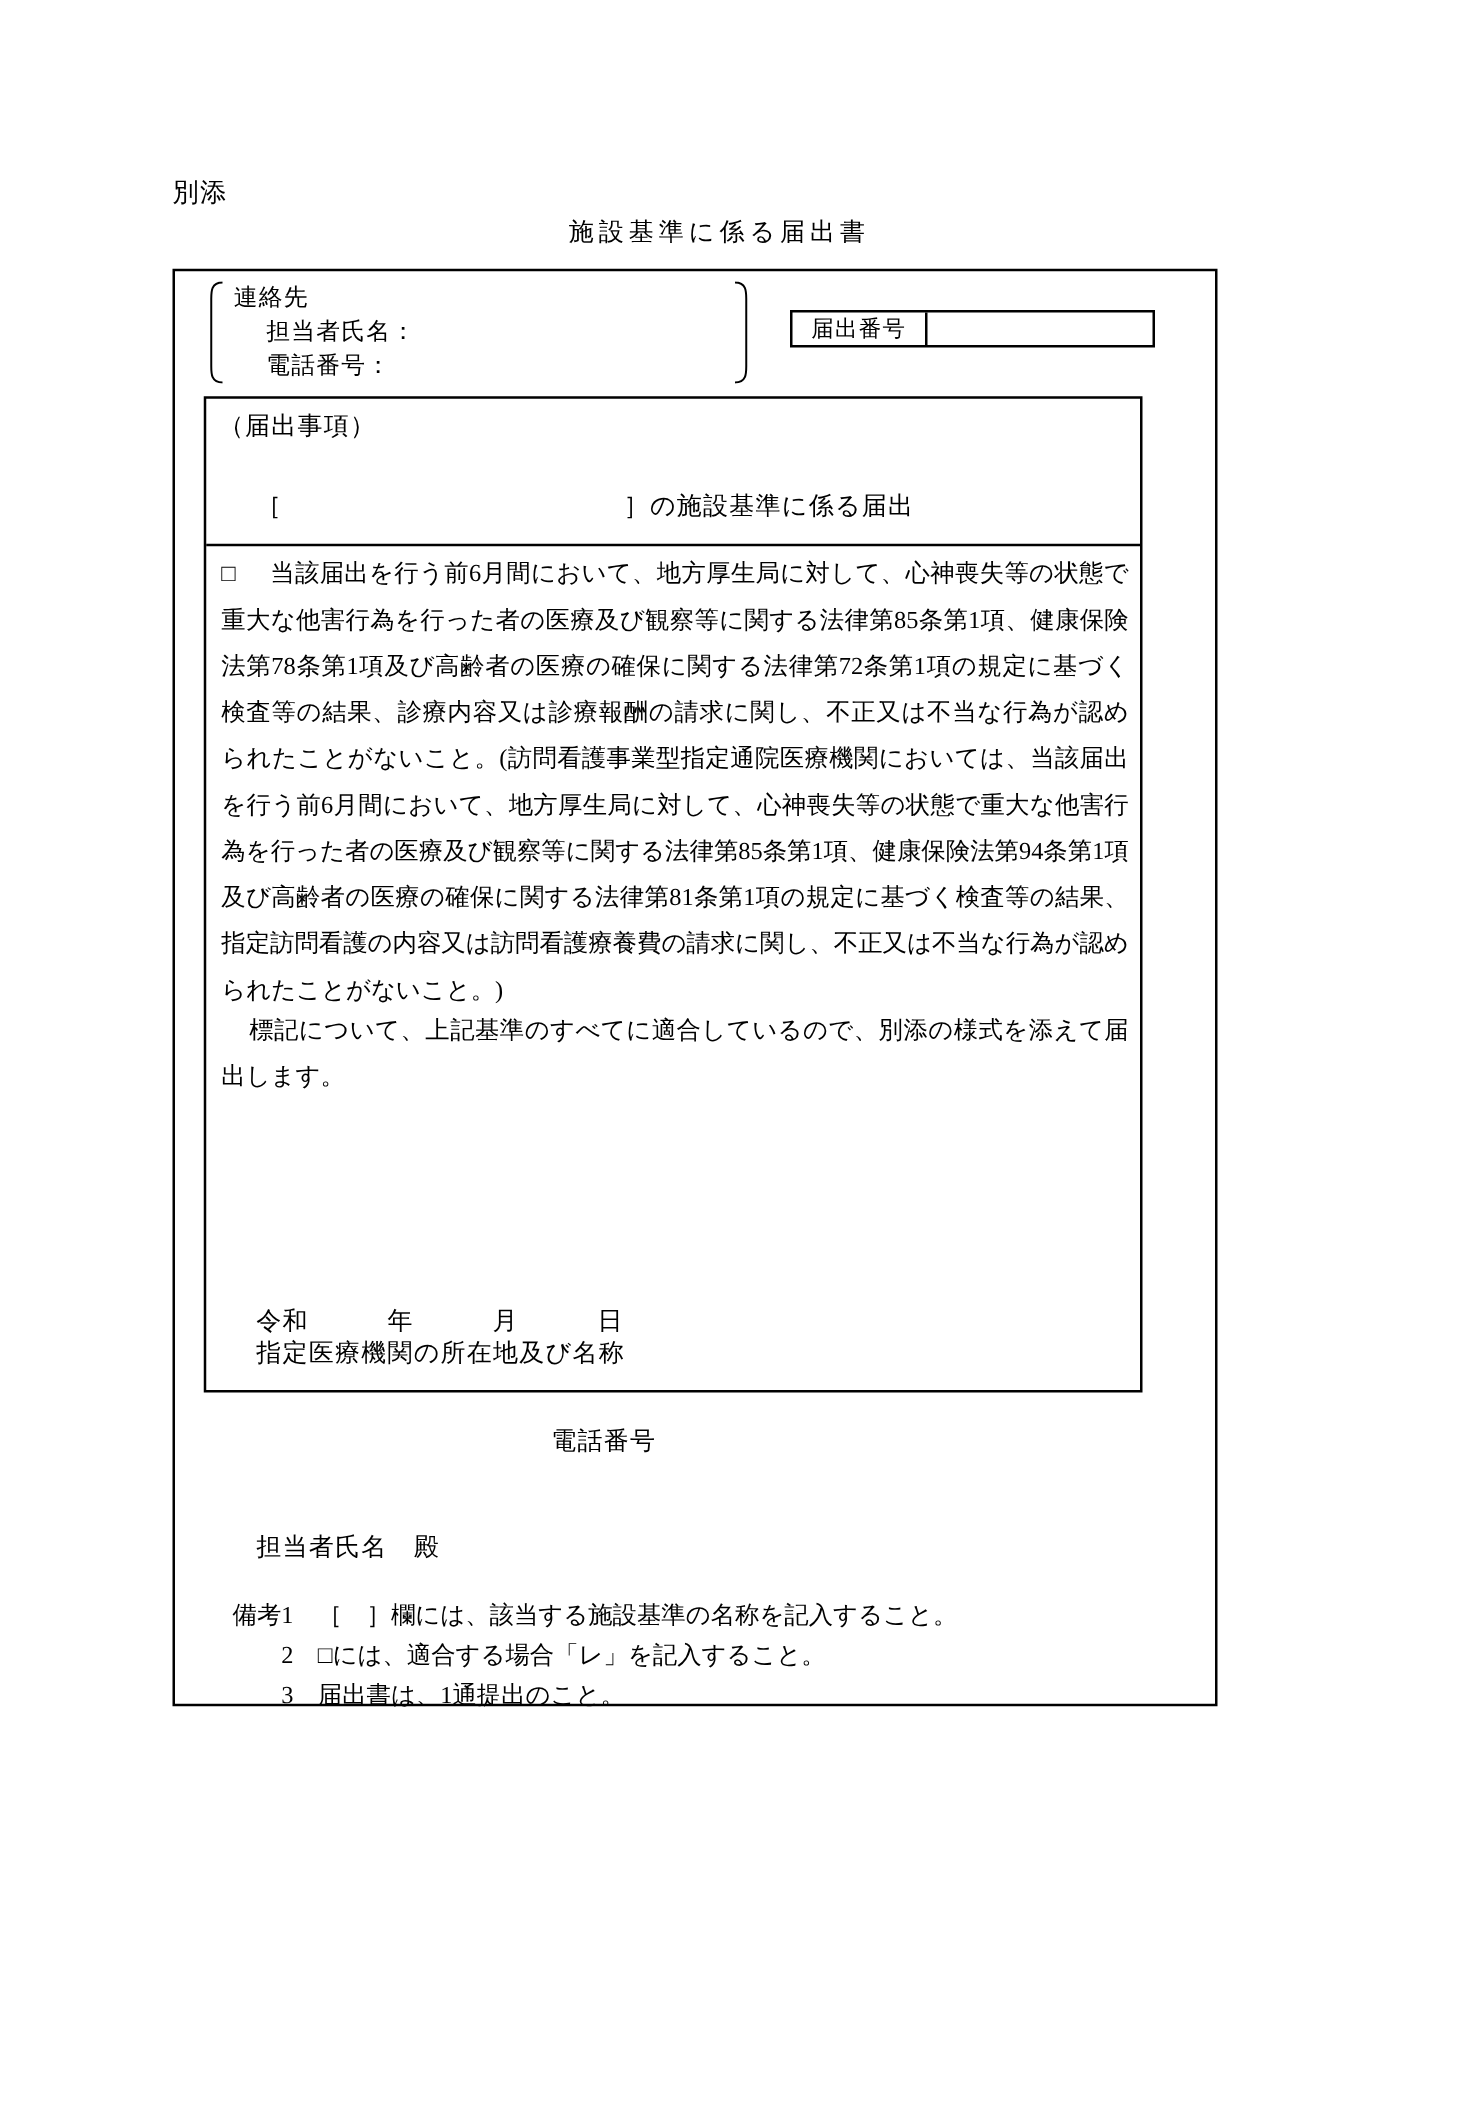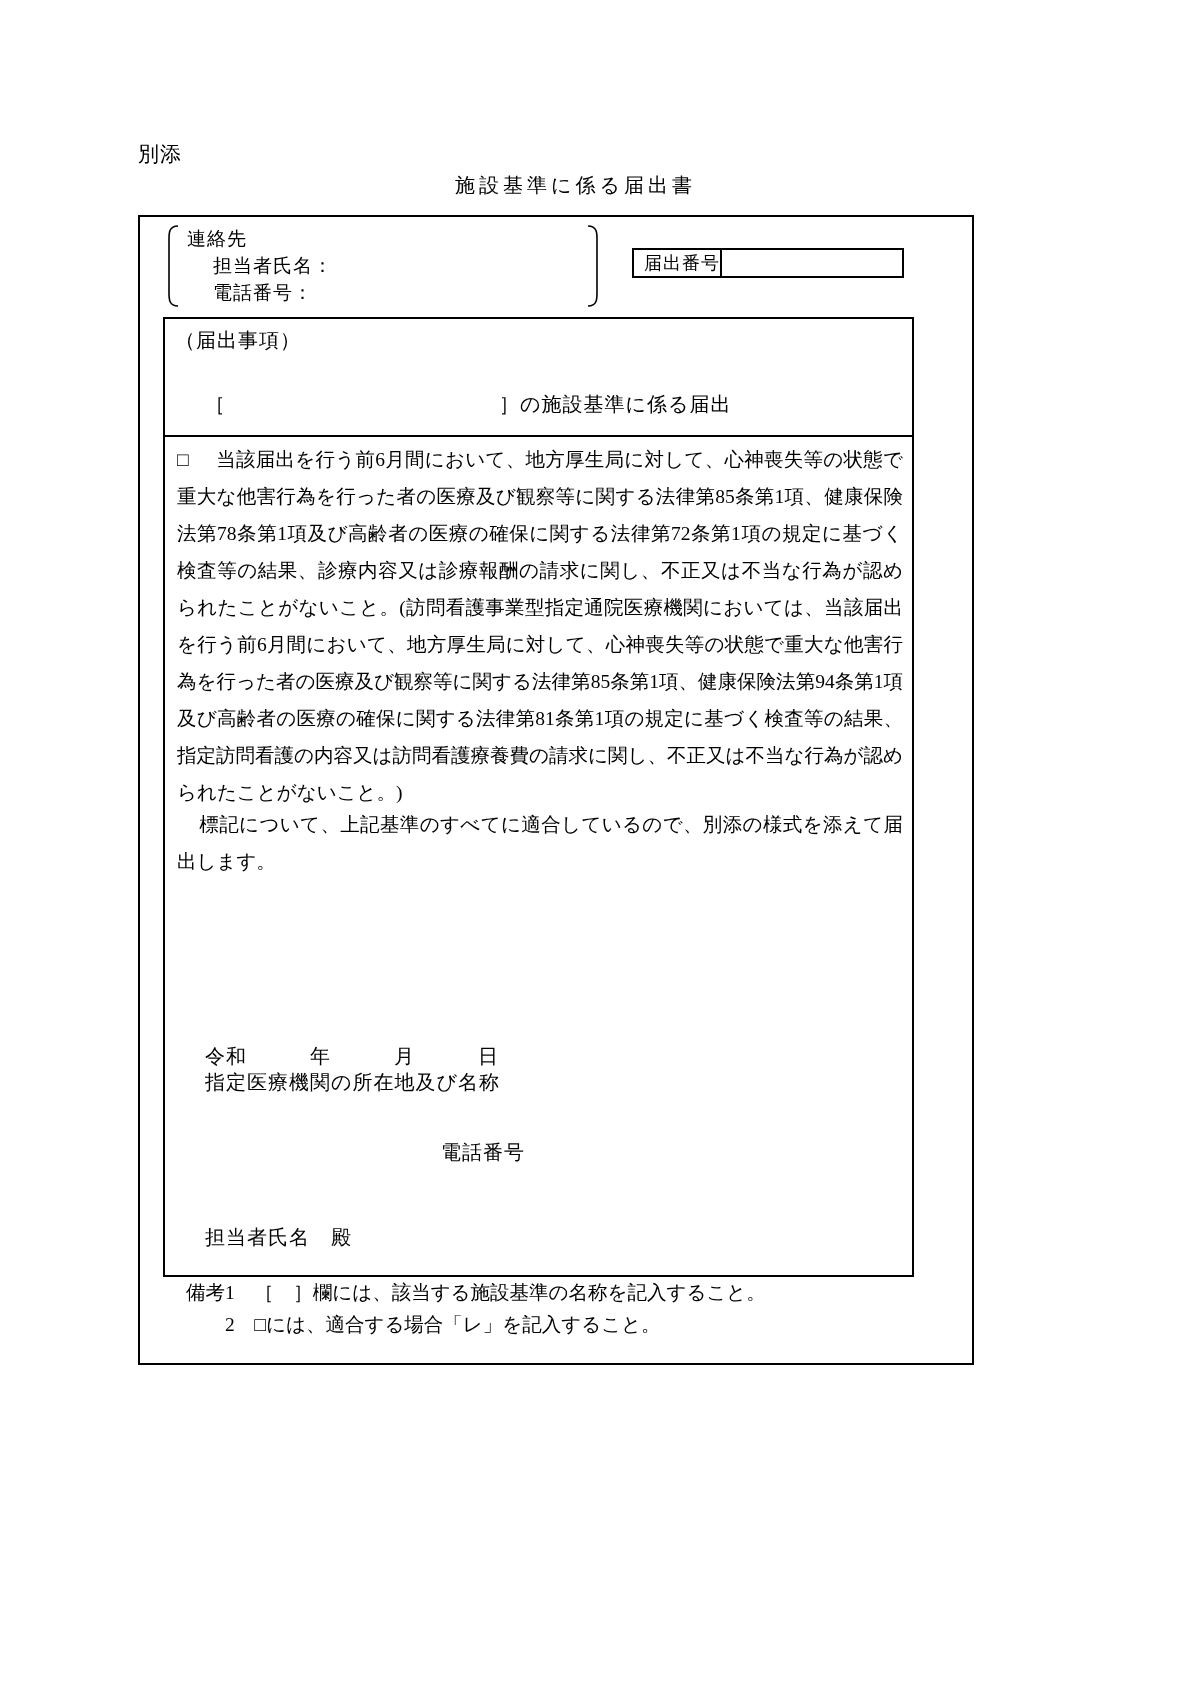--- a/index.html
+++ b/index.html
@@ -88,40 +88,40 @@
   .notify-no {
     position: absolute;
     left: 632px;
     top: 248px;
     height: 30px;
     display: flex;
     border: 2px solid #000;
     box-sizing: border-box;
   }
   .notify-no .cell-label {
-    width: 88px;
+    width: 108px;
     border-right: 2px solid #000;
     font-size: 18px;
     letter-spacing: 1px;
-    text-align: right;
+    text-align: center;
     line-height: 26px;
     box-sizing: border-box;
   }
   .notify-no .cell-value {
     width: 180px;
     box-sizing: border-box;
   }
 
   
   .inner-box {
     position: absolute;
     left: 163px;
     top: 317px;
     width: 751px;
-    height: 960px;
+    height: 797px;
     border: 2px solid #000;
     box-sizing: border-box;
   }
 
   .field-label {
     position: absolute;
     left: 10px;
     top: 8px;
     font-size: 20px;
     letter-spacing: 1px;
@@ -277,15 +277,16 @@
     <div class="institution-line">指定医療機関の所在地及び名称</div>
 
     <div class="founder-line">電話番号</div>
 
     <div class="addressee-line">担当者氏名　殿</div>
   </div>
 
   <div class="remarks">
     <div class="rline">備考1　［　］欄には、該当する施設基準の名称を記入すること。</div>
     <div class="rline">　　2　□には、適合する場合「レ」を記入すること。</div>
+    <div class="rline">　　3　届出書は、1通提出のこと。</div>
   </div>
 
 </div>
 
 </body></html>

